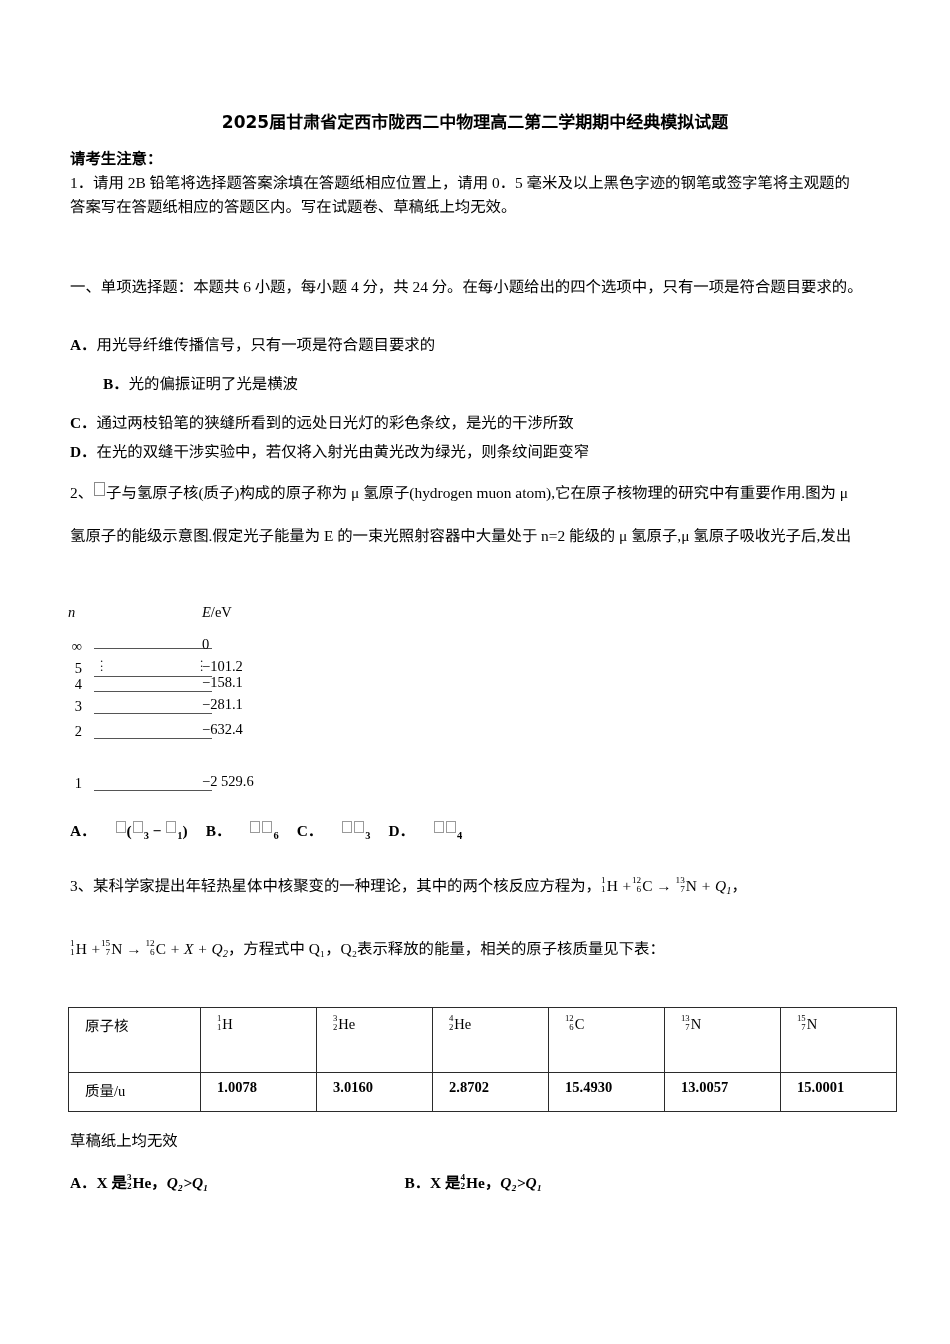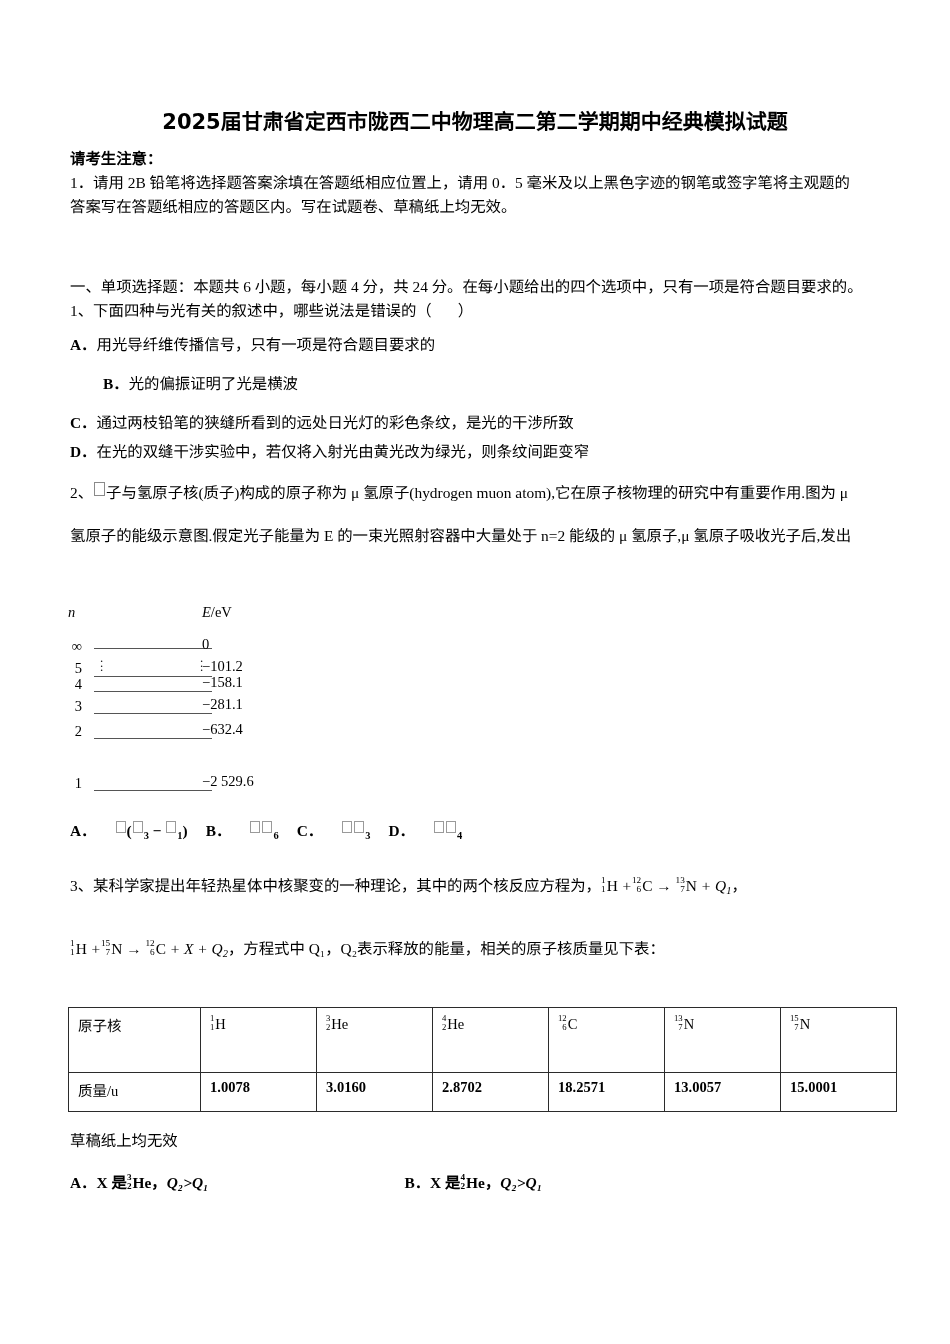--- a/index.html
+++ b/index.html
@@ -24,21 +24,21 @@
 
   
   .doc-title {
     position: absolute;
     left: 70px;
     top: 108px;
     width: 810px;
     text-align: center;
     font-family: "DejaVu Sans", "Liberation Sans", sans-serif;
     font-weight: bold;
-    font-size: 21px;
+    font-size: 17px;
     letter-spacing: 0px;
     line-height: 28px;
     white-space: nowrap;
   }
 
   
   .tx {
     position: absolute;
     font-size: 15.4px;
     line-height: 22px;
@@ -168,21 +168,21 @@
     position: absolute;
     left: 68px;
     top: 1007px;
     width: 828px;
     border-collapse: collapse;
     table-layout: fixed;
   }
   .mass-table td {
     border: 1.1px solid #2b2b2b;
     font-size: 14.5px;
-    padding: 6px 9px;
+    padding: 6px 16px;
     vertical-align: top;
     font-family: "Liberation Serif", "DejaVu Serif", serif;
   }
   .mass-table tr.head-row td { height: 52px; }
   .mass-table tr.val-row td { height: 26px; font-weight: bold; }
   .mass-table td.lbl { font-weight: normal; }
   .mass-table tr.val-row td.lbl { font-weight: normal; }
   .mass-table col.c0 { width: 132px; }
   .mass-table col.cx { width: 116px; }
   .hcell { padding-top: 8px; }
@@ -193,21 +193,20 @@
 <div class="page">
 
   <div class="doc-title">2025届甘肃省定西市陇西二中物理高二第二学期期中经典模拟试题</div>
 
   <div class="tx notice-head">请考生注意：</div>
   <div class="tx notice-l1">1．请用 2B 铅笔将选择题答案涂填在答题纸相应位置上，请用 0．5 毫米及以上黑色字迹的钢笔或签字笔将主观题的</div>
   <div class="tx notice-l2">答案写在答题纸相应的答题区内。写在试题卷、草稿纸上均无效。</div>
 
   <div class="tx sec1"><span>一、单项选择题：本题共 6 小题，每小题 4 分，共 24 分。在每小题给出的四个选项中，只有一项是符合题目要求的。</span></div>
 
-  <div class="tx q1"><span>1、</span><span>下面四种与光有关的叙述中，哪些说法是错误的（</span><span class="gap-lg"></span><span>）</span></div>
 
   <div class="tx q1a"><span class="opt-label">A．</span><span>用光导纤维传播信号，只有一项是符合题目要求的</span></div>
   <div class="tx q1b"><span class="opt-label">B．</span><span>光的偏振证明了光是横波</span></div>
   <div class="tx q1d"><span class="opt-label">D．</span><span>在光的双缝干涉实验中，若仅将入射光由黄光改为绿光，则条纹间距变窄</span></div>
   <div class="tx q1c"><span class="opt-label">C．</span><span>通过两枝铅笔的狭缝所看到的远处日光灯的彩色条纹，是光的干涉所致</span></div>
 
   <div class="tx q2l1"><span>2、</span><span class="tofu"></span><span>子与氢原子核(质子)构成的原子称为 μ 氢原子(hydrogen muon atom),它在原子核物理的研究中有重要作用.图为 μ</span></div>
   <div class="tx q2l2">氢原子的能级示意图.假定光子能量为 E 的一束光照射容器中大量处于 n=2 能级的 μ 氢原子,μ 氢原子吸收光子后,发出</div>
 
   <div class="eld">
@@ -274,21 +273,21 @@
         <td class="hcell"><span class="nuc"><span class="az"><span>4</span><span>2</span></span><span class="sym">He</span></span></td>
         <td class="hcell"><span class="nuc"><span class="az"><span>12</span><span>6</span></span><span class="sym">C</span></span></td>
         <td class="hcell"><span class="nuc"><span class="az"><span>13</span><span>7</span></span><span class="sym">N</span></span></td>
         <td class="hcell"><span class="nuc"><span class="az"><span>15</span><span>7</span></span><span class="sym">N</span></span></td>
       </tr>
       <tr class="val-row">
         <td class="lbl">质量/u</td>
         <td>1.0078</td>
         <td>3.0160</td>
         <td>2.8702</td>
-        <td>18.2571</td>
+        <td>15.4930</td>
         <td>13.0057</td>
         <td>15.0001</td>
       </tr>
     </tbody>
   </table>
 
   <div class="tx q3tail">草稿纸上均无效</div>
 
   <div class="tx q3opts"><span>A．</span><span>X 是</span><span class="nuc"><span class="az"><span>3</span><span>2</span></span><span class="sym">He</span></span><span>，</span><span class="ital">Q₂&gt;Q₁</span><span class="gap-xl"></span><span>B．</span><span>X 是</span><span class="nuc"><span class="az"><span>4</span><span>2</span></span><span class="sym">He</span></span><span>，</span><span class="ital">Q₂&gt;Q₁</span></div>
 

